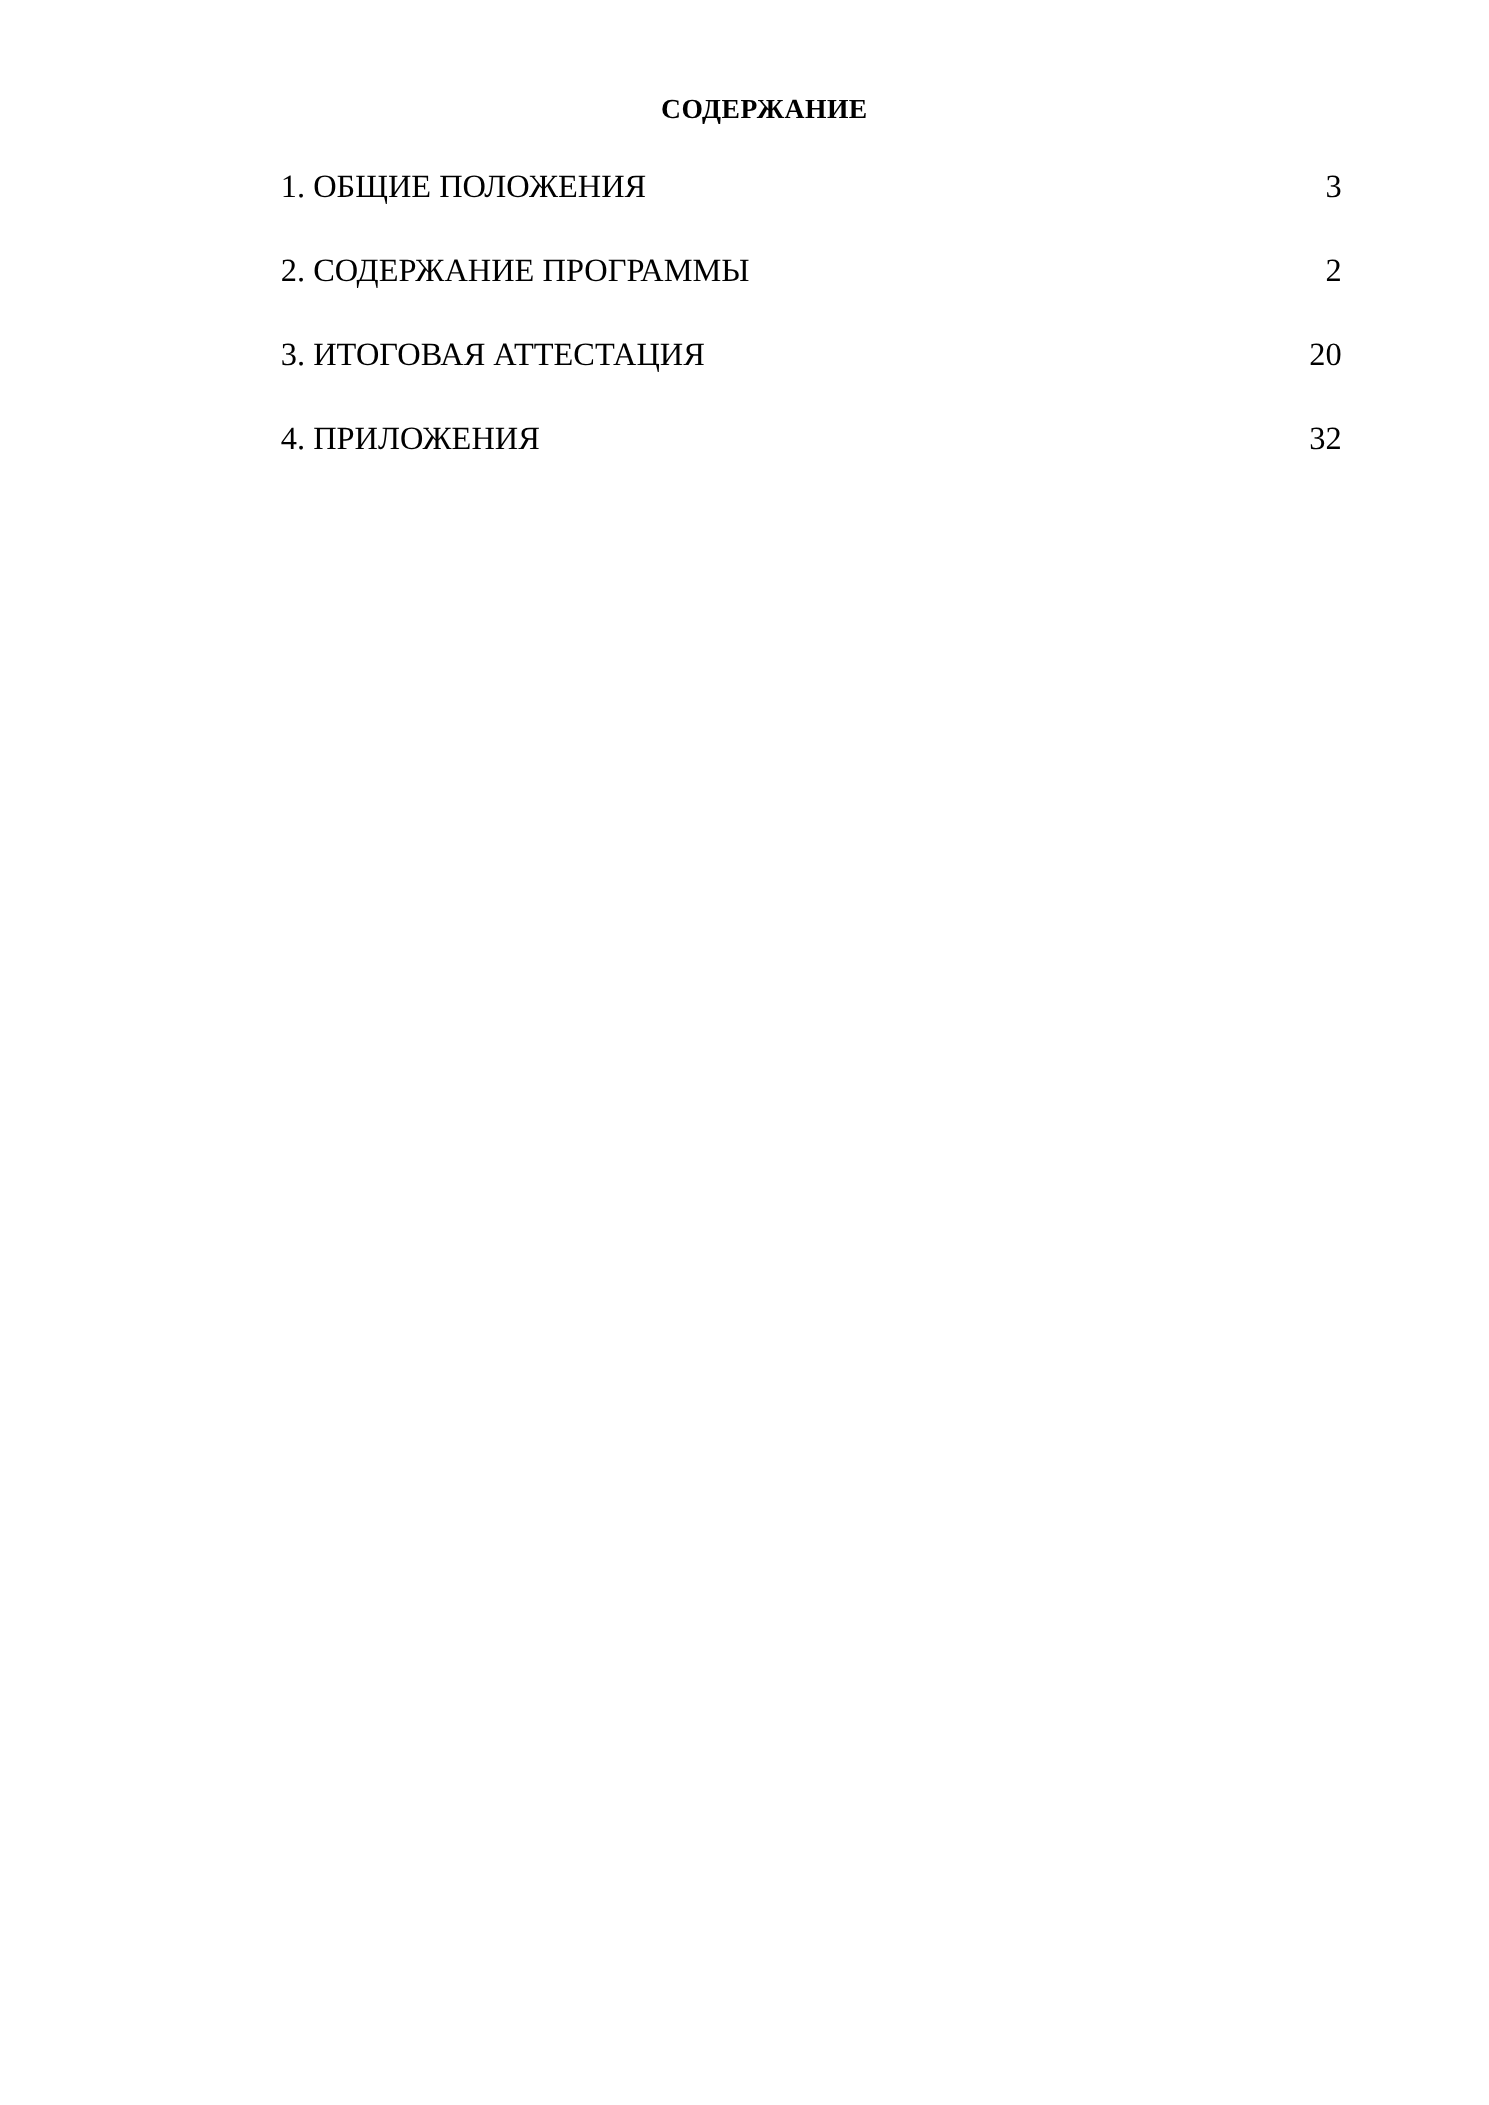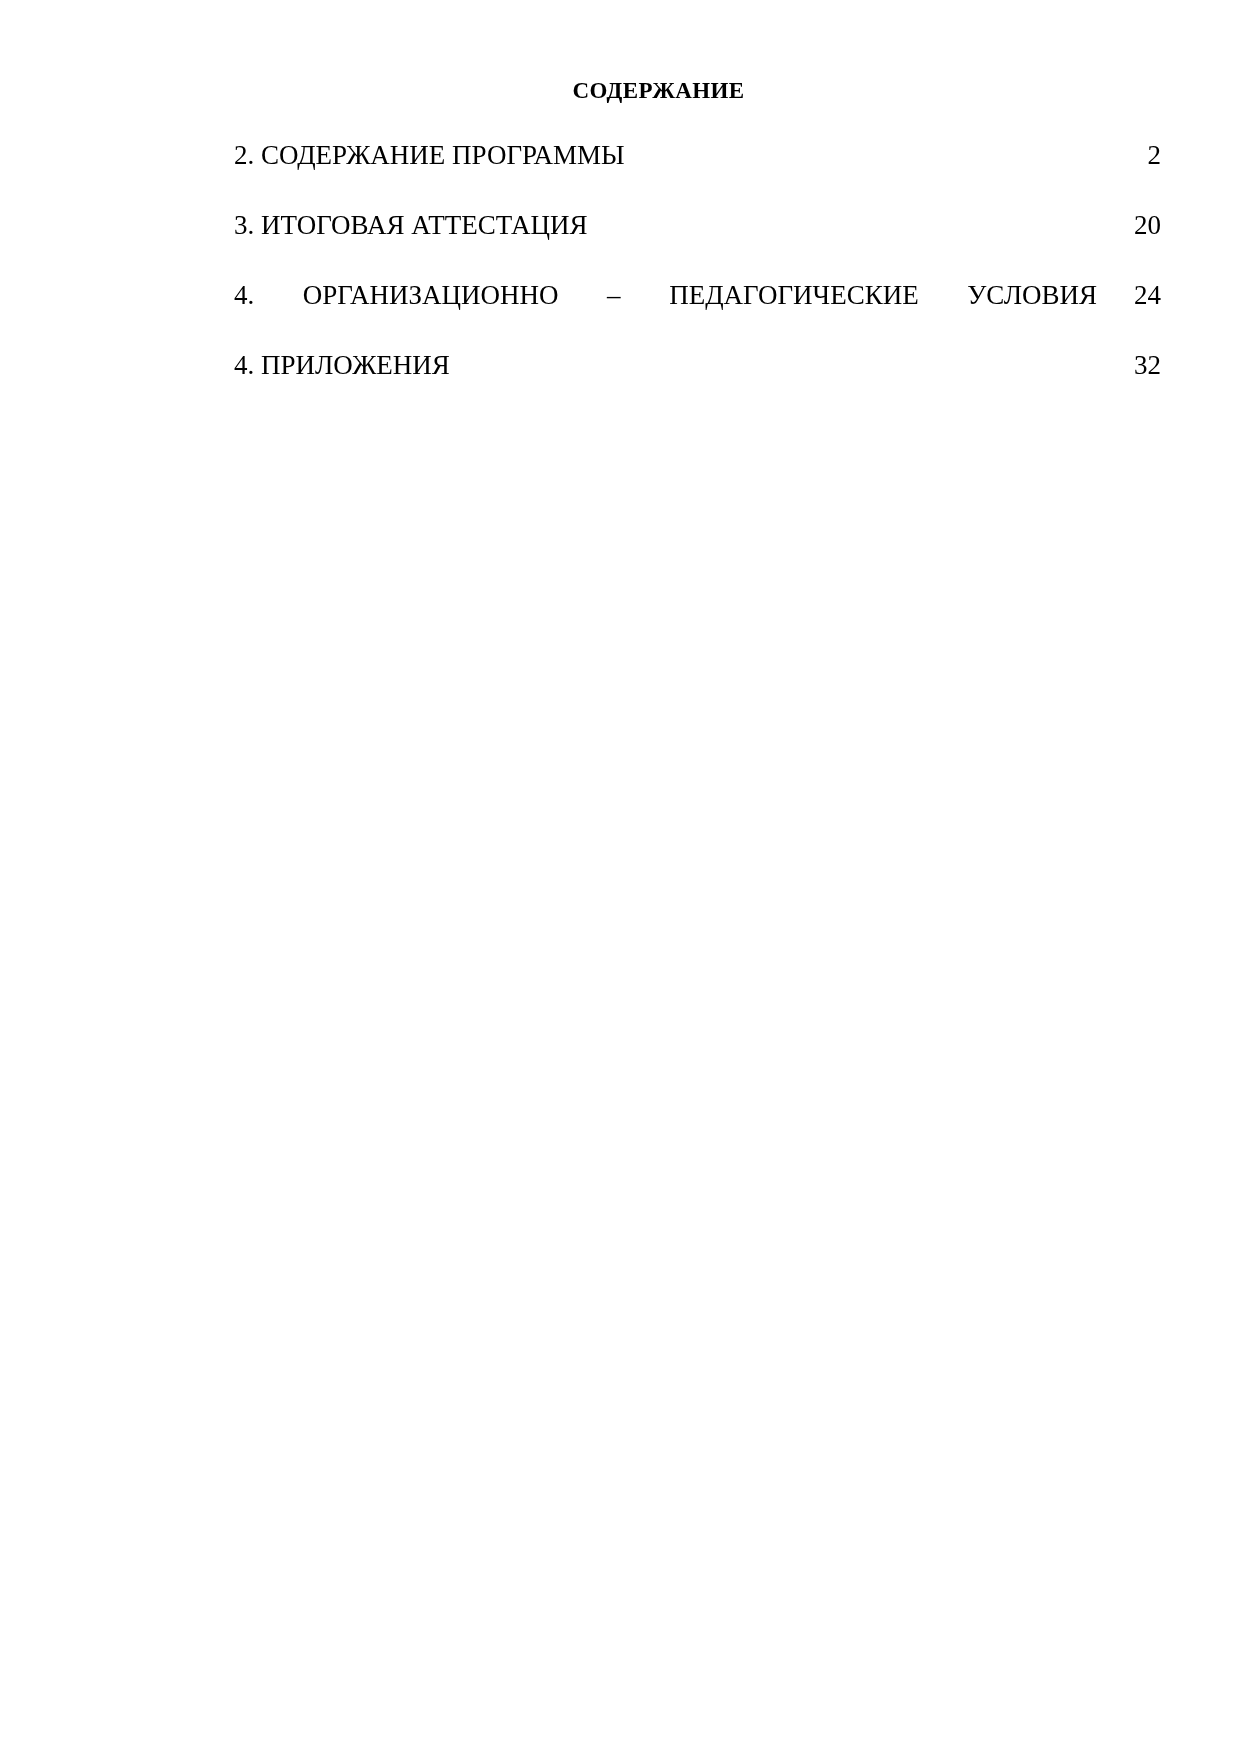--- a/index.html
+++ b/index.html
@@ -11,21 +11,21 @@
     width: 1241px;
     height: 1754px;
     font-family: "Liberation Serif", serif;
     color: #000000;
     position: relative;
   }
   .page {
     width: 1241px;
     height: 1754px;
     box-sizing: border-box;
-    padding: 78px 62px 0 138px;
+    padding: 78px 105px 0 138px;
     position: relative;
   }
   .doc-title {
     text-align: center;
     font-weight: bold;
     font-size: 23px;
     letter-spacing: 0.4px;
     margin: 0 0 34px 0;
   }
   .pages-label {
@@ -66,35 +66,35 @@
 </head>
 <body>
 
 <div class="page">
 
   <div class="doc-title">СОДЕРЖАНИЕ</div>
 
 
   <div class="toc">
 
+    <div class="toc-row">
+      <div class="toc-entry">1. ОБЩИЕ ПОЛОЖЕНИЯ</div>
+      <div class="toc-page">3</div>
+    </div>
 
     <div class="toc-row">
       <div class="toc-entry">2. СОДЕРЖАНИЕ ПРОГРАММЫ</div>
       <div class="toc-page">2</div>
     </div>
 
     <div class="toc-row">
       <div class="toc-entry">3. ИТОГОВАЯ АТТЕСТАЦИЯ</div>
       <div class="toc-page">20</div>
     </div>
 
-    <div class="toc-row">
-      <div class="toc-entry justified">4. ОРГАНИЗАЦИОННО – ПЕДАГОГИЧЕСКИЕ УСЛОВИЯ</div>
-      <div class="toc-page">24</div>
-    </div>
 
     <div class="toc-row">
       <div class="toc-entry">4. ПРИЛОЖЕНИЯ</div>
       <div class="toc-page">32</div>
     </div>
 
   </div>
 </div>
 
 </body></html>

